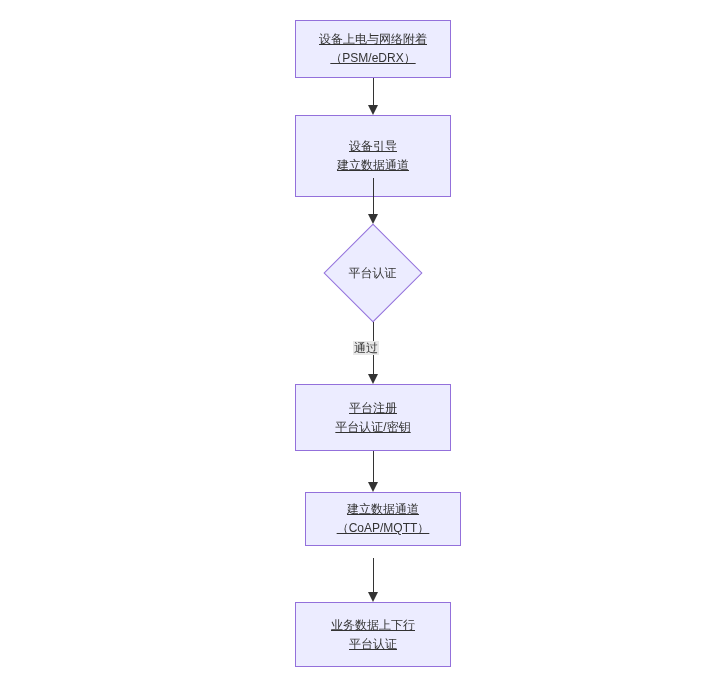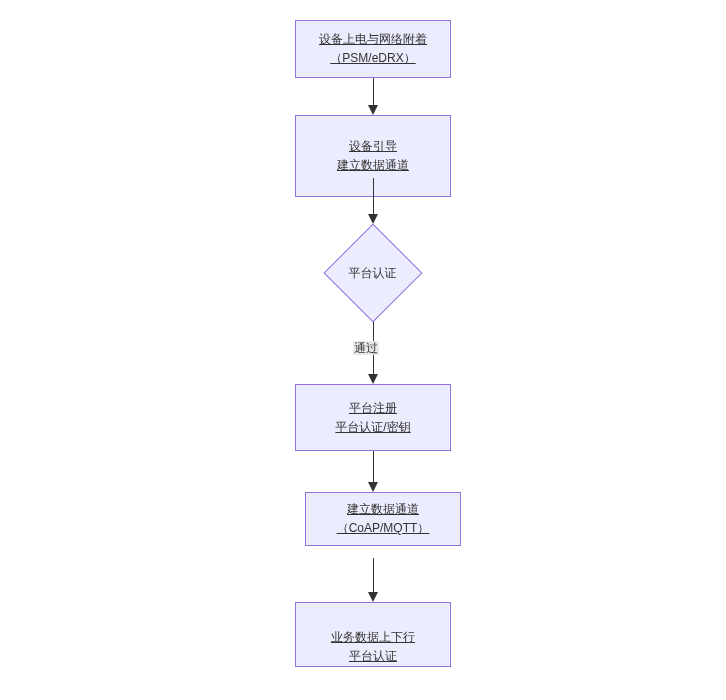--- a/index.html
+++ b/index.html
@@ -135,18 +135,18 @@
   <div class="node" style="left:295px; top:492px; width:156px; height:54px;margin-left:10px;">
     <div>建立数据通道</div>
     <div>（CoAP/MQTT）</div>
   </div>
 
   <div class="edge" style="left:368px; top:558px; height:44px;">
     <div class="edge-line"></div>
     <div class="arrowhead"></div>
   </div>
 
-  <div class="node" style="left:295px; top:602px; width:156px; height:65px;justify-content:flex-end;">
+  <div class="node" style="left:295px; top:602px; width:156px; height:65px;">
     <div>业务数据上下行</div>
     <div>平台认证</div>
   </div>
 
 </div>
 
 </body></html>

